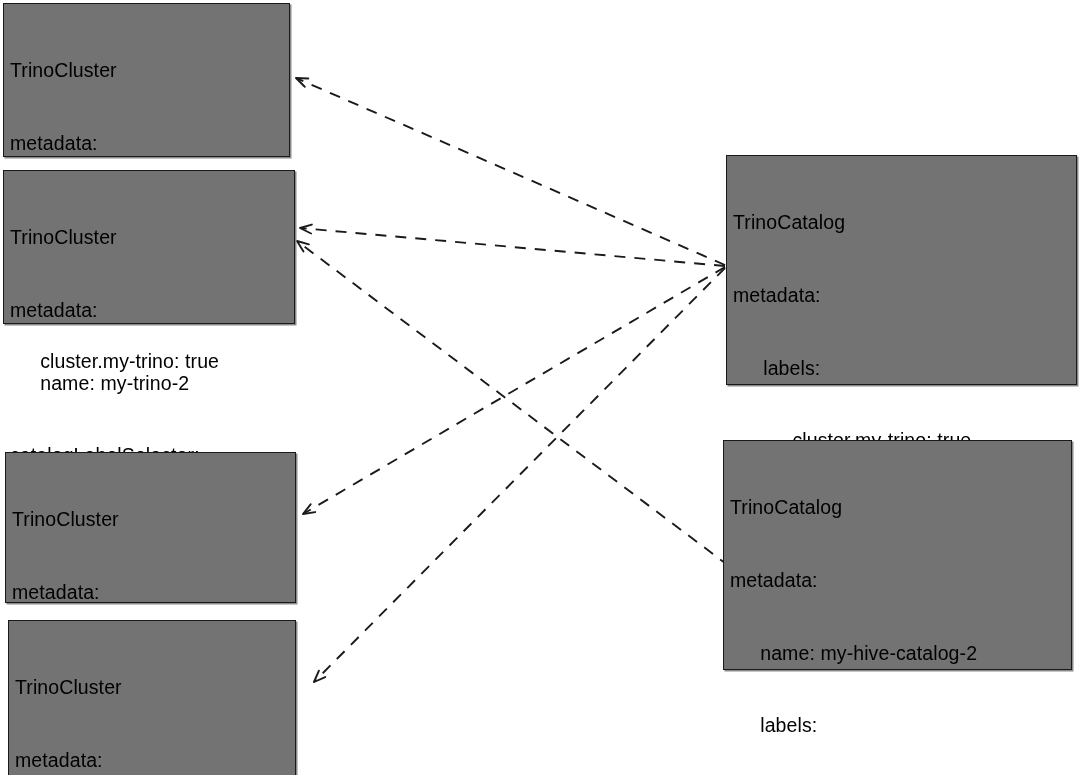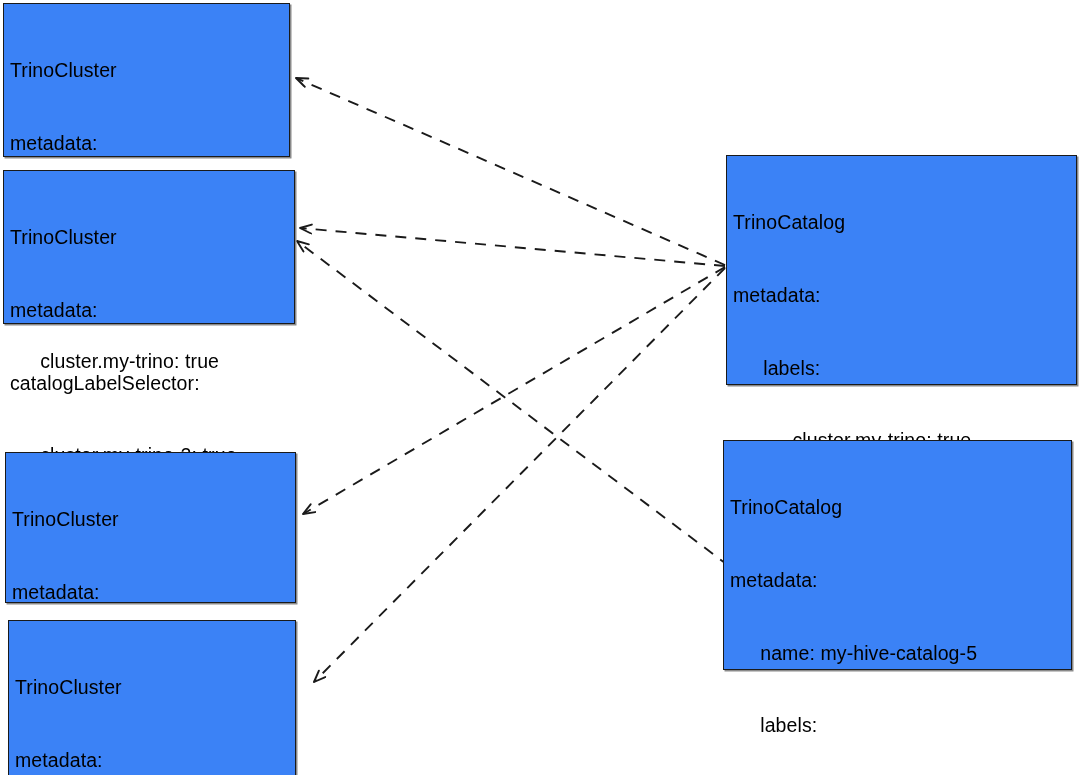--- a/index.html
+++ b/index.html
@@ -23,21 +23,21 @@
     position: absolute;
     left: 0;
     top: 0;
     width: 1082px;
     height: 775px;
     pointer-events: none;
   }
   .node {
     position: absolute;
     box-sizing: border-box;
-    background: #3b82f6;
+    background: #737373;
     border: 1.6px solid #1a1a1a;
     box-shadow: 1.5px 1.5px 0 0 #8a8a8a;
     z-index: 2;
   }
   .node-body {
     padding: 6px 0 0 6px;
     white-space: pre;
     font-size: 19.5px;
     line-height: 24.2px;
     letter-spacing: 0.1px;
@@ -86,20 +86,21 @@
       <span class="line ind1">name: my-trino</span>
       <span class="line">catalogLabelSelector:</span>
       <span class="line ind1">cluster.my-trino: true</span>
     </div>
   </div>
 
   <div class="node" id="node-cluster-2">
     <div class="node-body">
       <span class="line">TrinoCluster</span>
       <span class="line">metadata:</span>
+      <span class="line ind1">name: my-trino-2</span>
       <span class="line">catalogLabelSelector:</span>
       <span class="line ind1">cluster.my-trino-2: true</span>
     </div>
   </div>
 
   <div class="node" id="node-cluster-3">
     <div class="node-body">
       <span class="line">TrinoCluster</span>
       <span class="line">metadata:</span>
       <span class="line ind1">name: my-trino-blue</span>
@@ -126,20 +127,20 @@
       <span class="line ind2">cluster.my-trino: true</span>
       <span class="line ind2">cluster.my-trino-2: true</span>
       <span class="line ind2">env.dev: true</span>
     </div>
   </div>
 
   <div class="node" id="node-catalog-2">
     <div class="node-body">
       <span class="line">TrinoCatalog</span>
       <span class="line">metadata:</span>
-      <span class="line ind1">name: my-hive-catalog-5</span>
+      <span class="line ind1">name: my-hive-catalog-2</span>
       <span class="line ind1">labels:</span>
       
       
     </div>
   </div>
 
 </div>
 
 </body></html>

